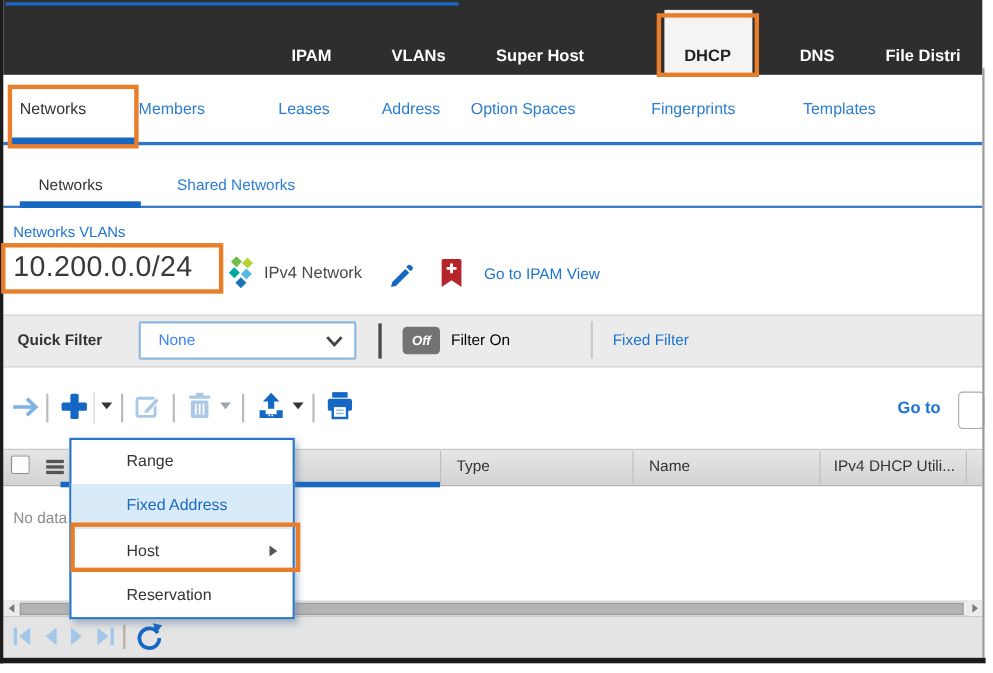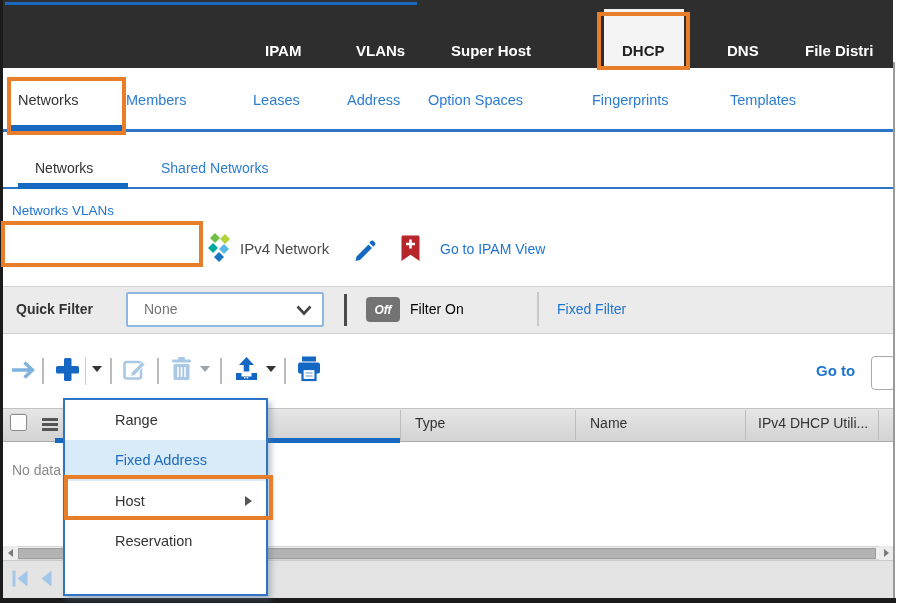--- a/index.html
+++ b/index.html
@@ -41,21 +41,21 @@
   .net-title { left:12px; top:227px; font-size:26px; color:#3a3a3a; letter-spacing:.3px; }
   .net-type { left:240px; top:240px; font-size:15px; color:#4a4a4a; }
   .ipam-link { left:440px; top:241px; font-size:14px; }
 
   
   .filter-bar { left:3px; top:286px; width:890px; height:48px; background:#ebebeb;
                 border-top:1px solid #d2d2d2; border-bottom:1px solid #cfcfcf; }
   .qf-label { left:16px; top:301px; font-size:14px; font-weight:bold; color:#333333; }
   .qf-select { left:126px; top:292px; width:198px; height:35px; background:#ffffff;
                border:2px solid #8fb8e0; border-radius:2px; }
-  .qf-select-value { position:absolute; left:16px; top:7px; font-size:14px; color:#737373; }
+  .qf-select-value { position:absolute; left:16px; top:7px; font-size:14px; color:#3b82f6; }
   .qf-chevron { position:absolute; right:10px; top:11px; }
   .qf-div1 { left:344px; top:294px; width:2.5px; height:32px; background:#4a4a4a; }
   .off-badge { left:366px; top:297px; width:34px; height:25px; background:#737373; border-radius:4px;
                color:#ffffff; font-size:12px; font-weight:bold; font-style:italic;
                display:flex; align-items:center; justify-content:center; }
   .qf-filter-on { left:410px; top:301px; font-size:14px; color:#000000; }
   .qf-div2 { left:537px; top:292px; width:1.5px; height:34px; background:#c9c9c9; }
   .qf-show { left:557px; top:301px; font-size:14px; }
 
   
@@ -89,21 +89,21 @@
   .tri-left  { width:0;height:0;border-top:4px solid transparent;border-bottom:4px solid transparent;border-right:5px solid #7a7a7a; }
   .tri-right { width:0;height:0;border-top:4px solid transparent;border-bottom:4px solid transparent;border-left:5px solid #7a7a7a; }
   .hs-thumb { left:18px; top:547.5px; width:858px; height:11px; background:#b3b3b3; border:1px solid #9d9d9d; }
 
   
   .pager { left:3px; top:560px; width:890px; height:38px; background:#e4e4e4; border-top:1px solid #cacaca; }
   .pg-icon { position:absolute; top:569px; }
   .pg-sep { left:112px; top:568px; width:2px; height:22px; background:#b5b09f; position:absolute; }
 
   
-  .menu { left:63px; top:398px; width:205px; height:198px; background:#ffffff;
+  .menu { left:63px; top:398px; width:205px; height:165px; background:#ffffff;
           border:2px solid #2e75c8; z-index:40; box-shadow:3px 4px 6px rgba(90,120,150,.45); }
   .menu-item { position:relative; height:40.25px; line-height:40.25px; padding-left:50px;
                font-size:14.5px; color:#333333; white-space:nowrap; }
   .menu-item.hl { background:#d9eaf8; color:#1b6bc0; }
   .submenu-arrow { position:absolute; right:14px; top:15px; width:0; height:0;
                    border-top:5px solid transparent; border-bottom:5px solid transparent;
                    border-left:7px solid #555555; }
 
   svg { display:block; }
 </style>
@@ -132,20 +132,21 @@
   <span class="row2-label" style="left:428px">Option Spaces</span>
   <span class="row2-label" style="left:592px">Fingerprints</span>
   <span class="row2-label" style="left:730px">Templates</span>
 
   <div class="abs row3-line"></div>
   <div class="abs row3-underline"></div>
   <span class="row3-label sel" style="left:35px">Networks</span>
   <span class="row3-label" style="left:161px">Shared Networks</span>
 
   <a class="abs link breadcrumb">Networks VLANs</a>
+  <span class="abs net-title">10.200.0.0/24</span>
 
   <span class="abs" style="left:207px; top:233px;">
     <svg width="26" height="30" viewBox="0 0 26 30">
       <polygon points="8,0 13,5 8,10 3,5" fill="#6fbe47"></polygon>
       <polygon points="18,1 23,6 18,11 13,6" fill="#b2d235"></polygon>
       <polygon points="6,10 11,15 6,20 1,15" fill="#00a99d"></polygon>
       <polygon points="17,11 22,16 17,21 12,16" fill="#56b9e8"></polygon>
       <polygon points="12,19 17,24 12,29 7,24" fill="#1b75bc"></polygon>
     </svg>
   </span>

